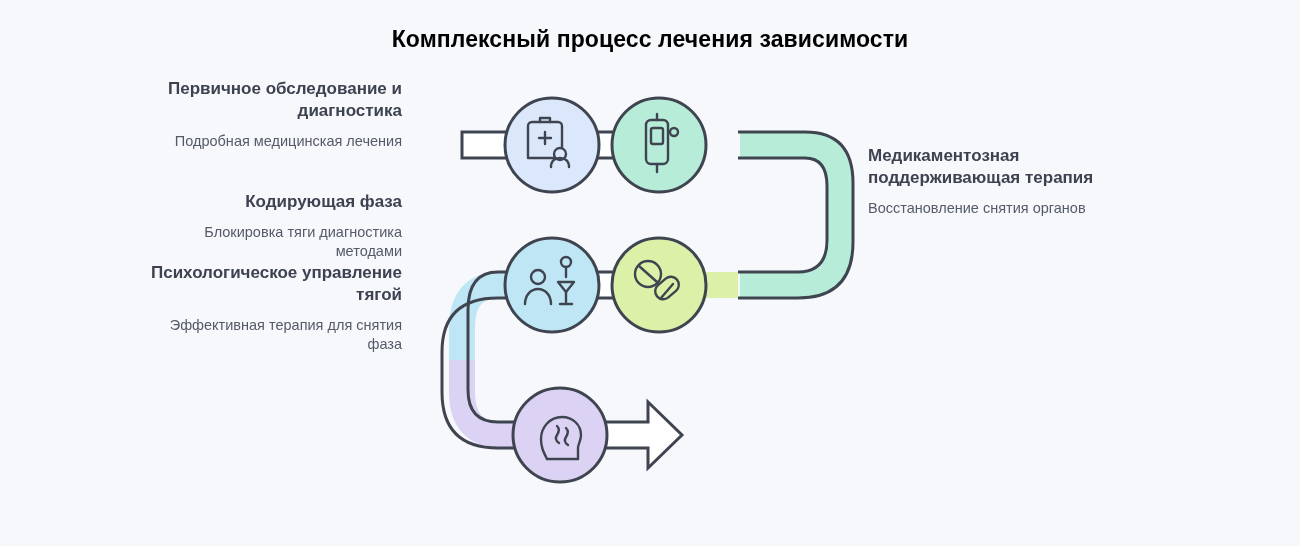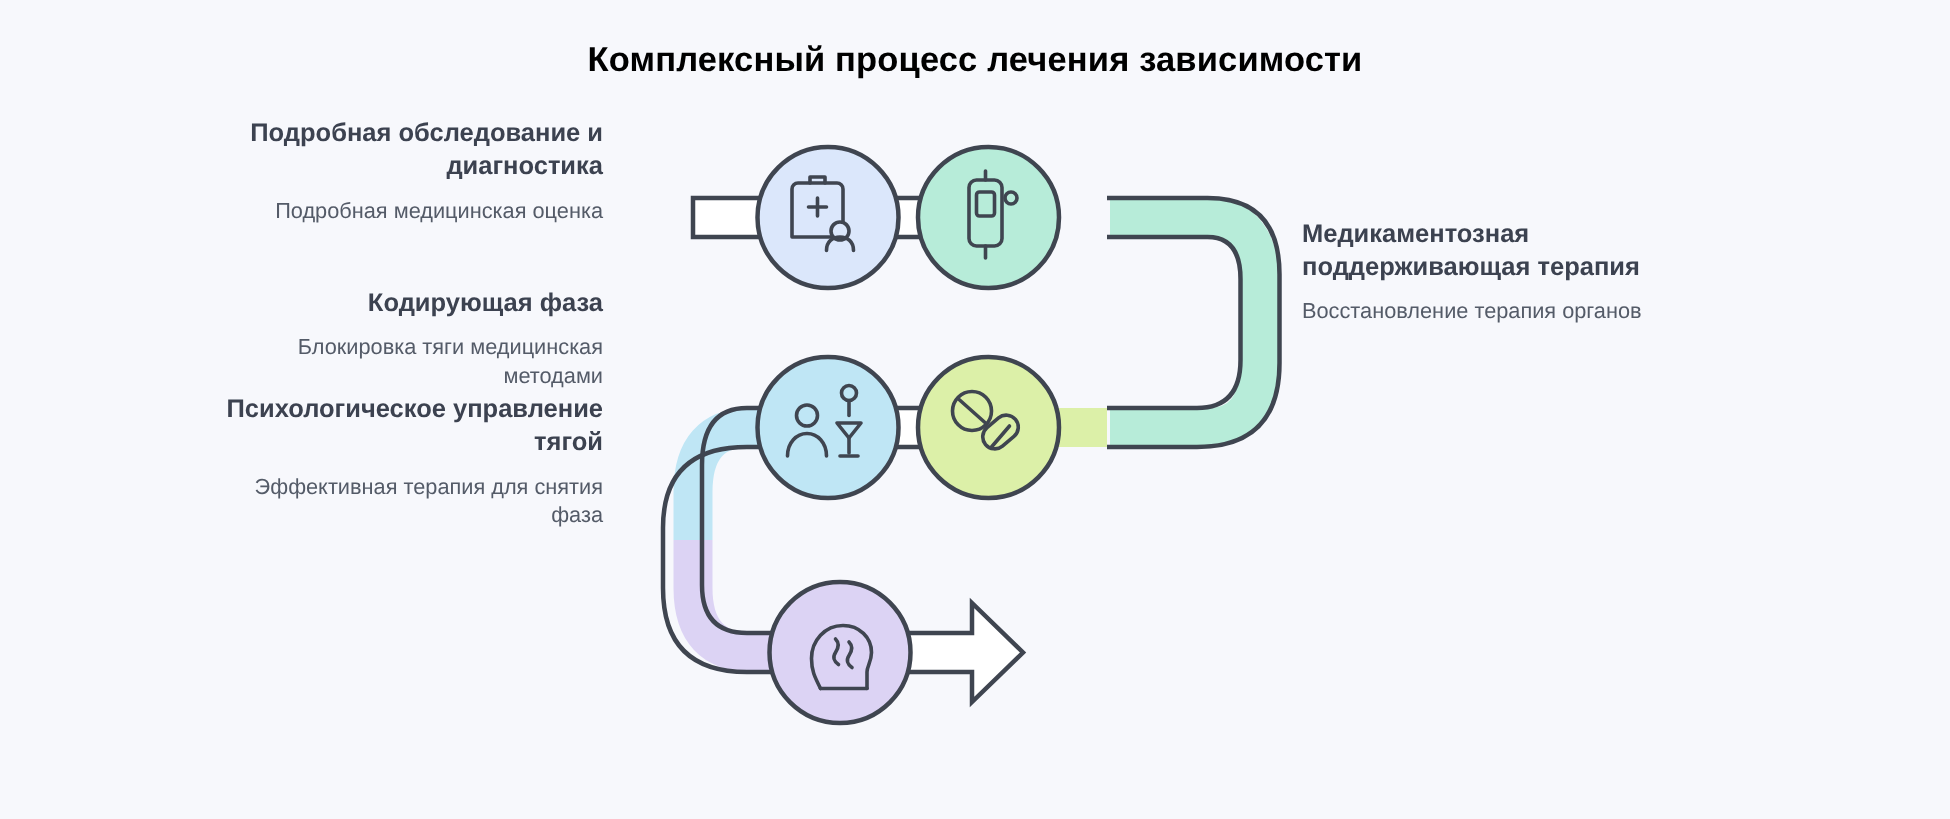--- a/index.html
+++ b/index.html
@@ -83,42 +83,42 @@
 </head>
 <body>
 
 <div class="page">
 
   <div class="title">Комплексный процесс лечения зависимости</div>
 
   <div class="labels-left">
 
     <div class="label-block lb1">
-      <div class="label-head">Подробная обследование и диагностика</div>
-      <div class="label-sub">Подробная медицинская оценка</div>
+      <div class="label-head">Первичное обследование и диагностика</div>
+      <div class="label-sub">Подробная медицинская лечения</div>
     </div>
 
     <div class="label-block lb2">
       <div class="label-head">Кодирующая фаза</div>
-      <div class="label-sub">Блокировка тяги медицинская методами</div>
+      <div class="label-sub">Блокировка тяги диагностика методами</div>
     </div>
 
     <div class="label-block lb3">
       <div class="label-head">Психологическое управление тягой</div>
       <div class="label-sub">Эффективная терапия для снятия фаза</div>
     </div>
 
   </div>
 
   <div class="labels-right">
 
 
     <div class="label-block rb2">
       <div class="label-head">Медикаментозная поддерживающая терапия</div>
-      <div class="label-sub">Восстановление терапия органов</div>
+      <div class="label-sub">Восстановление снятия органов</div>
     </div>
 
   </div>
 
   <div class="diagram">
     <svg width="470" height="450" viewBox="0 0 470 450" xmlns="http://www.w3.org/2000/svg">
 
       <path d="M 320 75 L 385 75 Q 420 75 420 120 L 420 170 Q 420 215 385 215 L 320 215" fill="none" stroke="#b7ecd9" stroke-width="26" stroke-linecap="butt"></path>
 
       <path d="M 318 215 L 262 215" fill="none" stroke="#dcf0a8" stroke-width="26" stroke-linecap="butt"></path>

